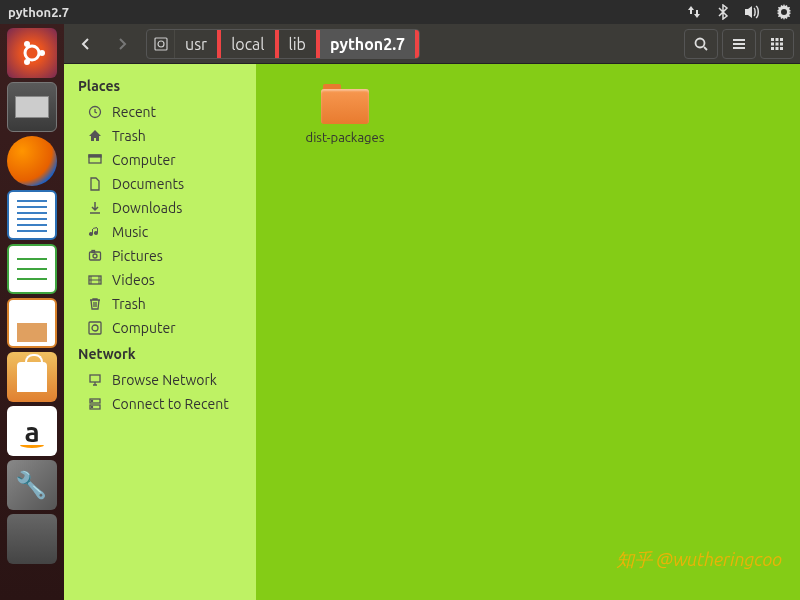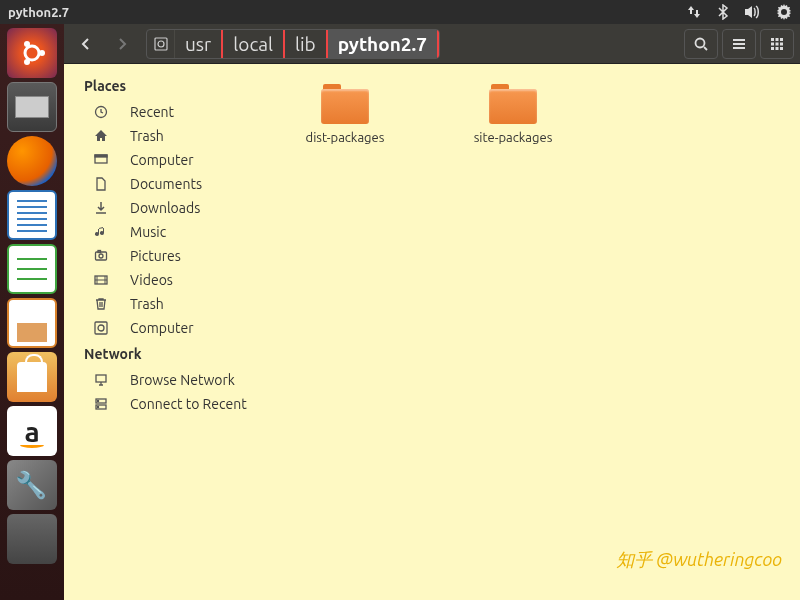--- a/index.html
+++ b/index.html
@@ -33,34 +33,34 @@
 .amazon .a-letter { font-size: 28px; font-weight: bold; color: #222; }
 .amazon .a-arrow { position: absolute; bottom: 8px; width: 24px; height: 6px; border-bottom: 3px solid #ff9900; border-radius: 0 0 50% 50%; }
 .settings .wrench { font-size: 26px; color: #d44; }
 
 
 .toolbar { position: absolute; left: 64px; right: 0; top: 24px; height: 40px; background: #3c3b37; display: flex; align-items: center; padding: 0 6px; gap: 4px; border-bottom: 1px solid #222; }
 .nav-btn { width: 32px; height: 30px; display: flex; align-items: center; justify-content: center; color: #ccc; cursor: pointer; border-radius: 4px; }
 .nav-btn.disabled { color: #666; cursor: default; }
 .pathbar { display: flex; align-items: center; border: 1px solid #555; border-radius: 4px; overflow: hidden; height: 30px; margin-left: 4px; background: #3c3b37; }
 .path-icon { width: 28px; display: flex; align-items: center; justify-content: center; color: #ccc; border-right: 1px solid #4a4944; height: 100%; }
-.path-seg { padding: 0 10px; color: #ddd; font-size: 19px; height: 100%; display: flex; align-items: center; border-right: 2px solid #ef4444; cursor: pointer; }
+.path-seg { padding: 0 10px; color: #ddd; font-size: 16px; height: 100%; display: flex; align-items: center; border-right: 4px solid #ef4444; cursor: pointer; }
 .path-seg.active { background: #555; font-weight: bold; color: #fff; }
 .toolbar-spacer { flex: 1; }
 .tb-right { display: flex; gap: 4px; }
 .tb-btn { width: 34px; height: 30px; border: 1px solid #555; border-radius: 4px; background: #3c3b37; color: #ddd; display: flex; align-items: center; justify-content: center; cursor: pointer; }
 
 
-.sidebar { position: absolute; left: 64px; top: 64px; bottom: 0; width: 216px; background: #fef9c3; border-right: 1px solid #ccc; overflow-y: auto; padding: 8px 6px; font-size: 14px; color: #333; }
+.sidebar { position: absolute; left: 64px; top: 64px; bottom: 0; width: 216px; background: #bef264; border-right: 1px solid #ccc; overflow-y: auto; padding: 8px 0; font-size: 14px; color: #333; }
 .sb-header { padding: 6px 14px; font-weight: bold; color: #333; font-size: 14px; }
-.sb-item { padding: 4px 14px 4px 24px; display: flex; align-items: center; gap: 20px; cursor: pointer; color: #333; }
+.sb-item { padding: 4px 14px 4px 24px; display: flex; align-items: center; gap: 8px; cursor: pointer; color: #333; }
 .sb-item .ico { width: 16px; display: inline-flex; color: #555; }
 
 
-.content { position: absolute; left: 256px; right: 0; top: 64px; bottom: 0; background: #fef9c3; padding: 16px 24px; display: flex; gap: 38px; align-items: flex-start; }
+.content { position: absolute; left: 256px; right: 0; top: 64px; bottom: 0; background: #84cc16; padding: 16px 24px; display: flex; gap: 64px; align-items: flex-start; }
 .folder-item { display: flex; flex-direction: column; align-items: center; gap: 6px; cursor: pointer; padding: 4px; width: 130px; }
 .folder-icon { width: 48px; height: 40px; position: relative; }
 .folder-icon::before { content: ""; position: absolute; top: 0; left: 2px; width: 18px; height: 8px; background: #e87b2f; border-radius: 2px 2px 0 0; }
 .folder-icon::after { content: ""; position: absolute; top: 5px; left: 0; right: 0; bottom: 0; background: linear-gradient(#f79850, #e87b2f); border-radius: 3px; box-shadow: inset 0 2px 2px rgba(255,255,255,0.4); }
 .folder-label { font-size: 13px; color: #333; text-align: center; }
 
 
 .watermark { position: absolute; right: 18px; bottom: 28px; color: #eab308; font-size: 18px; font-style: italic; }
 
 svg { display: block; }
@@ -295,19 +295,15 @@
       </span>
       <span>Connect to Recent</span>
     </div>
 </div>
 
 <div class="content">
   <div class="folder-item">
     <div class="folder-icon"></div>
     <div class="folder-label">dist-packages</div>
   </div>
-  <div class="folder-item">
-    <div class="folder-icon"></div>
-    <div class="folder-label">site-packages</div>
-  </div>
 </div>
 
 <div class="watermark">知乎 @wutheringcoo</div>
 
 </body></html>

